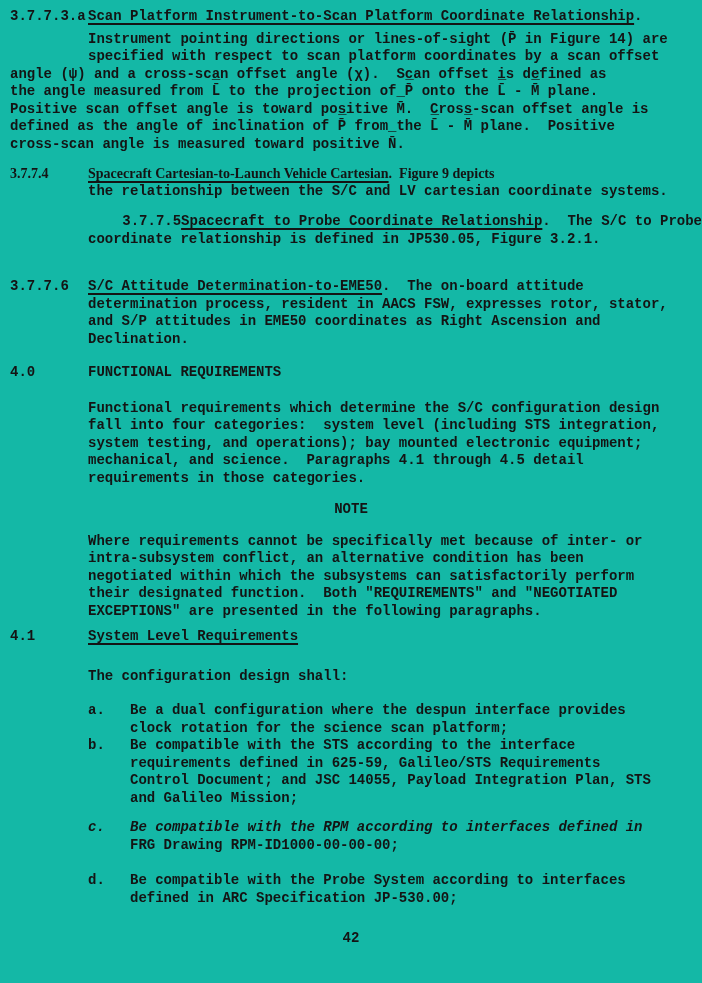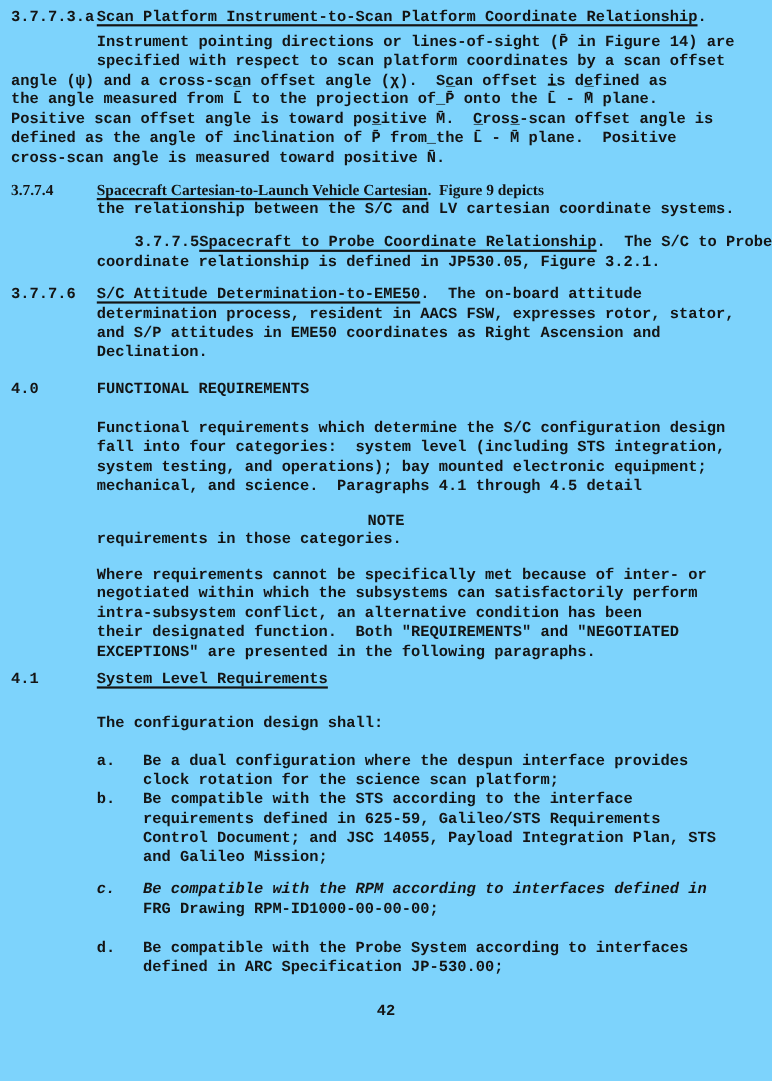--- a/index.html
+++ b/index.html
@@ -5,37 +5,37 @@
   html, body { margin: 0; padding: 0; }
   body {
     width: 702px; height: 983px;
     background: #ffffff;
     overflow: hidden;
   }
   .page {
     box-sizing: border-box;
     width: 702px; height: 983px;
     padding: 8px 0 0 10px;
-    background: #7dd3fc;
+    background: #14b8a6;
     color: #141414;
     font-family: "Liberation Mono", "DejaVu Sans Mono", monospace;
     font-size: 14px;
     font-weight: 700;
     line-height: 17.5px;
   }
   .ln { white-space: pre; }
   .num { display: inline-block; width: 78px; }
   .i1 { padding-left: 78px; }           
   .i2 { padding-left: 120px; }          
   .marker { display: inline-block; width: 42px; }
   .u { text-decoration: underline; text-underline-offset: 3px; text-decoration-thickness: 1.5px; }
   .center { width: 682px; text-align: center; }
   .mt-s2 { margin-top: 12px; font-family: Liberation Serif, serif; }
   .mt-s3 { margin-top: 13px; text-align: right; }
-  .mt-s4 { margin-top: 12px; }
+  .mt-s4 { margin-top: 30px; }
   .mt-s5 { margin-top: 16px; }
   .mt-p40 { margin-top: 18px; }
   .mt-note { margin-top: 14px; }
   .mt-s6 { margin-top: 8px; }
   .mt-shall { margin-top: 22px; }
   .mt-ia { margin-top: 17px; }
   .mt-ib { }
   .mt-ic { margin-top: 12px; font-style: italic; }
   .mt-id { margin-top: 18px; }
   .footer { margin-top: 23px; }
@@ -64,26 +64,26 @@
   <div class="ln mt-s4"><span class="num">3.7.7.6</span><span class="u">S/C Attitude Determination-to-EME50</span><span>.  The on-board attitude</span></div>
   <div class="ln i1">determination process, resident in AACS FSW, expresses rotor, stator,</div>
   <div class="ln i1">and S/P attitudes in EME50 coordinates as Right Ascension and</div>
   <div class="ln i1">Declination.</div>
 
   <div class="ln mt-s5"><span class="num">4.0</span><span>FUNCTIONAL REQUIREMENTS</span></div>
   <div class="ln i1 mt-p40">Functional requirements which determine the S/C configuration design</div>
   <div class="ln i1">fall into four categories:  system level (including STS integration,</div>
   <div class="ln i1">system testing, and operations); bay mounted electronic equipment;</div>
   <div class="ln i1">mechanical, and science.  Paragraphs 4.1 through 4.5 detail</div>
+  <div class="ln i1">requirements in those categories.</div>
+
   <div class="ln center mt-note">NOTE</div>
-
-  <div class="ln i1">requirements in those categories.</div>
   <div class="ln i1 mt-note">Where requirements cannot be specifically met because of inter- or</div>
+  <div class="ln i1">intra-subsystem conflict, an alternative condition has been</div>
   <div class="ln i1">negotiated within which the subsystems can satisfactorily perform</div>
-  <div class="ln i1">intra-subsystem conflict, an alternative condition has been</div>
   <div class="ln i1">their designated function.  Both "REQUIREMENTS" and "NEGOTIATED</div>
   <div class="ln i1">EXCEPTIONS" are presented in the following paragraphs.</div>
 
   <div class="ln mt-s6"><span class="num">4.1</span><span class="u">System Level Requirements</span></div>
   <div class="ln i1 mt-shall">The configuration design shall:</div>
 
   <div class="ln i1 mt-ia"><span class="marker">a.</span><span>Be a dual configuration where the despun interface provides</span></div>
   <div class="ln i2">clock rotation for the science scan platform;</div>
 
   <div class="ln i1 mt-ib"><span class="marker">b.</span><span>Be compatible with the STS according to the interface</span></div>

